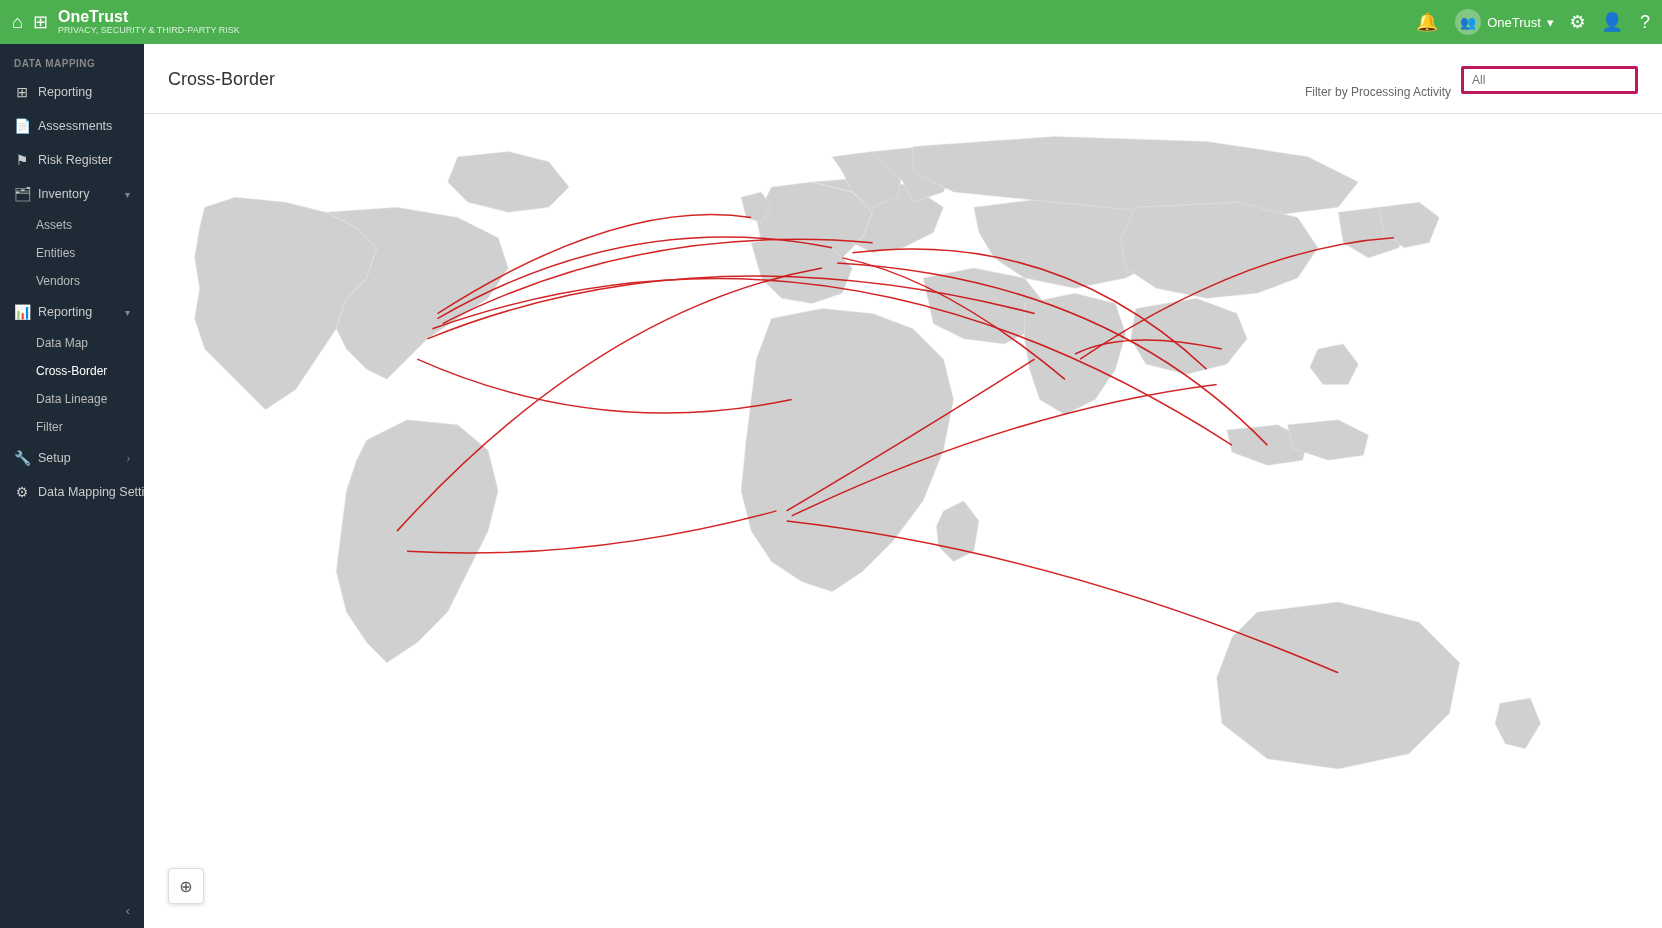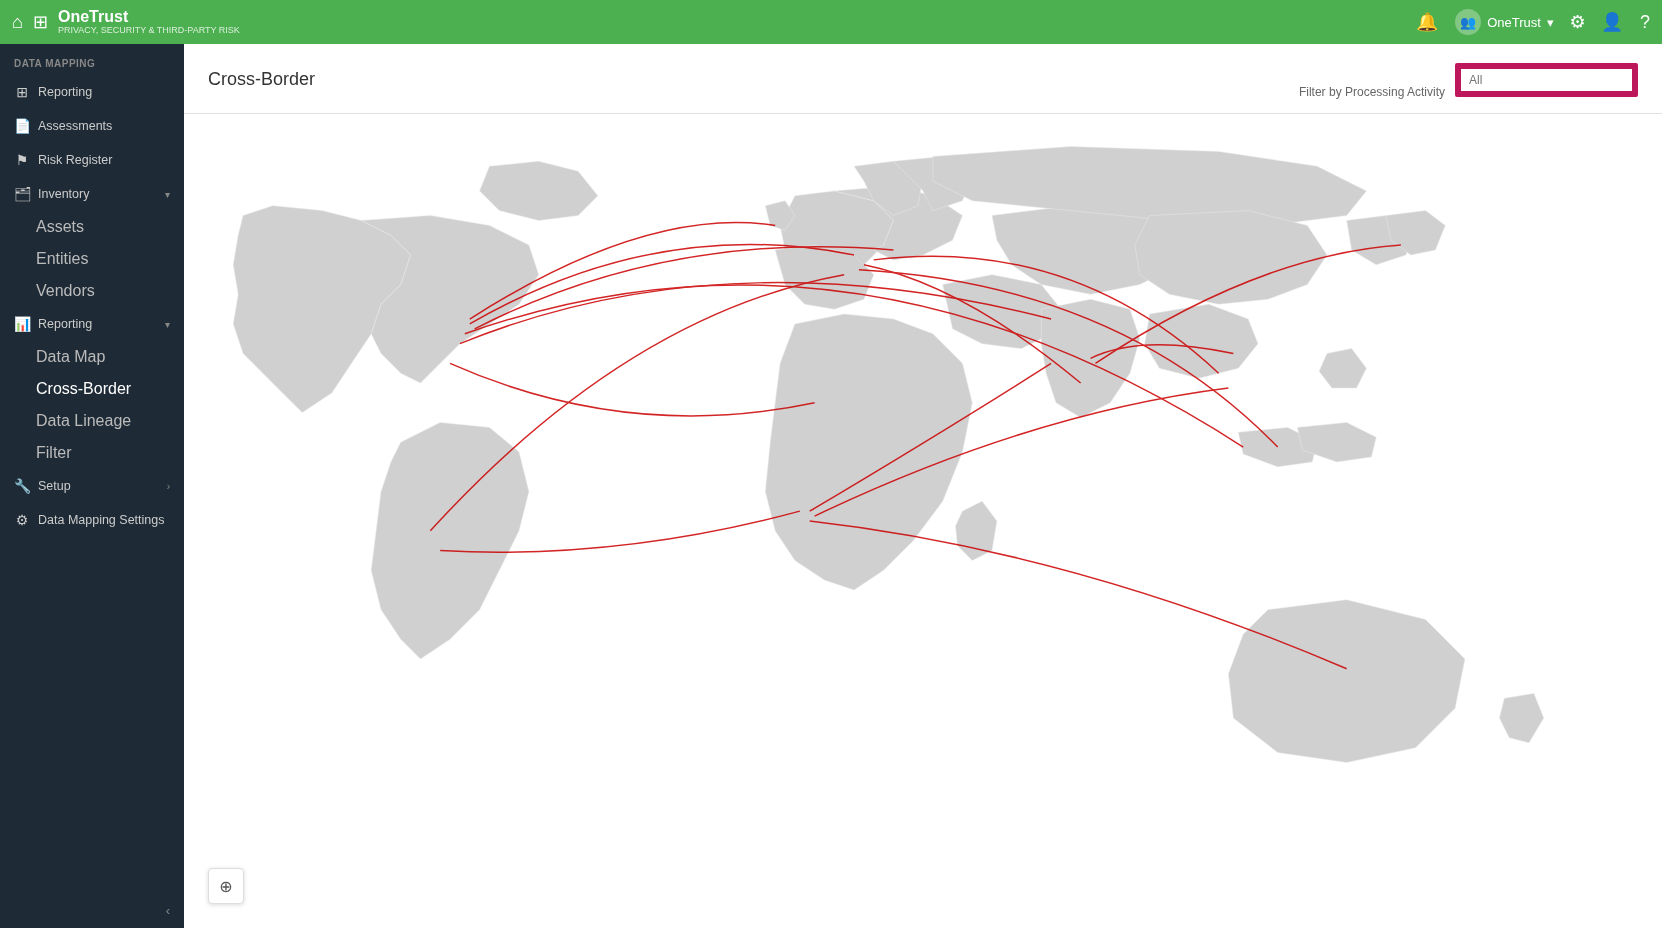--- a/index.html
+++ b/index.html
@@ -24,21 +24,21 @@
     .top-nav .nav-right { display: flex; align-items: center; gap: 16px; }
     .top-nav .nav-icon { color: white; font-size: 18px; cursor: pointer; }
     .top-nav .user-info { display: flex; align-items: center; gap: 6px; color: white; font-size: 13px; cursor: pointer; }
     .top-nav .user-badge { background: rgba(255,255,255,0.3); border-radius: 50%; width: 26px; height: 26px; display: flex; align-items: center; justify-content: center; font-size: 13px; }
 
     
     .main-layout { display: flex; flex: 1; overflow: hidden; }
 
     
     .sidebar {
-      width: 184px;
+      width: 144px;
       background: #1e2a35;
       color: #ccc;
       display: flex;
       flex-direction: column;
       flex-shrink: 0;
       overflow-y: auto;
       overflow-x: hidden;
     }
     .sidebar-section-label {
       color: #888;
@@ -57,21 +57,21 @@
       color: #ccc;
       cursor: pointer;
       white-space: nowrap;
       transition: background 0.15s;
     }
     .sidebar-item .item-icon { font-size: 14px; flex-shrink: 0; width: 16px; text-align: center; }
     .sidebar-item .item-label { flex: 1; }
     .sidebar-item .chevron { font-size: 10px; color: #888; }
     .sidebar-sub-item {
       padding: 7px 14px 7px 36px;
-      font-size: 16px;
+      font-size: 12px;
       color: #bbb;
       cursor: pointer;
     }
     .sidebar-sub-item.active { color: white; font-weight: 500; }
     .sidebar-bottom {
       margin-top: auto;
       padding: 10px 14px;
       display: flex;
       align-items: center;
       justify-content: flex-end;
@@ -91,21 +91,21 @@
       padding: 16px 24px 14px 24px;
       border-bottom: 1px solid #e0e0e0;
       display: flex;
       align-items: center;
       justify-content: space-between;
     }
     .page-title { font-size: 18px; color: #333; font-weight: 400; }
     .filter-area { display: flex; align-items: center; gap: 10px; }
     .filter-label { font-size: 12px; color: #666; margin-top: 25px; }
     .filter-input {
-      border: 6px solid #be185d;
+      border: 3px solid #be185d;
       padding: 4px 8px;
       font-size: 12px;
       color: #999;
       min-width: 120px;
       border-radius: 2px;
       background: white;
       outline: none;
     }
 
     

